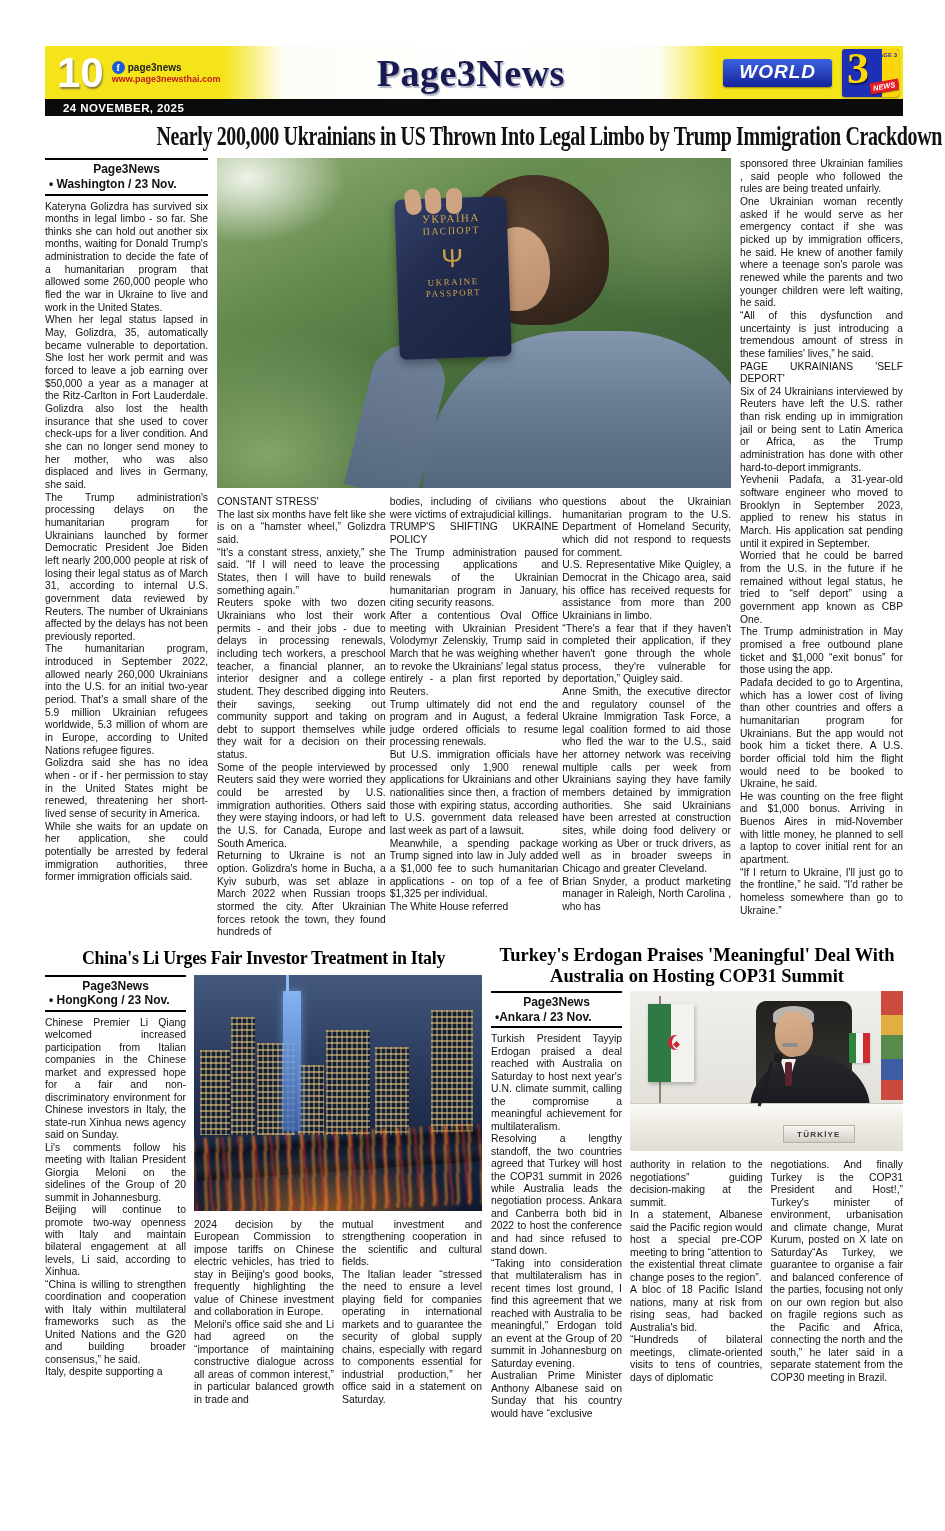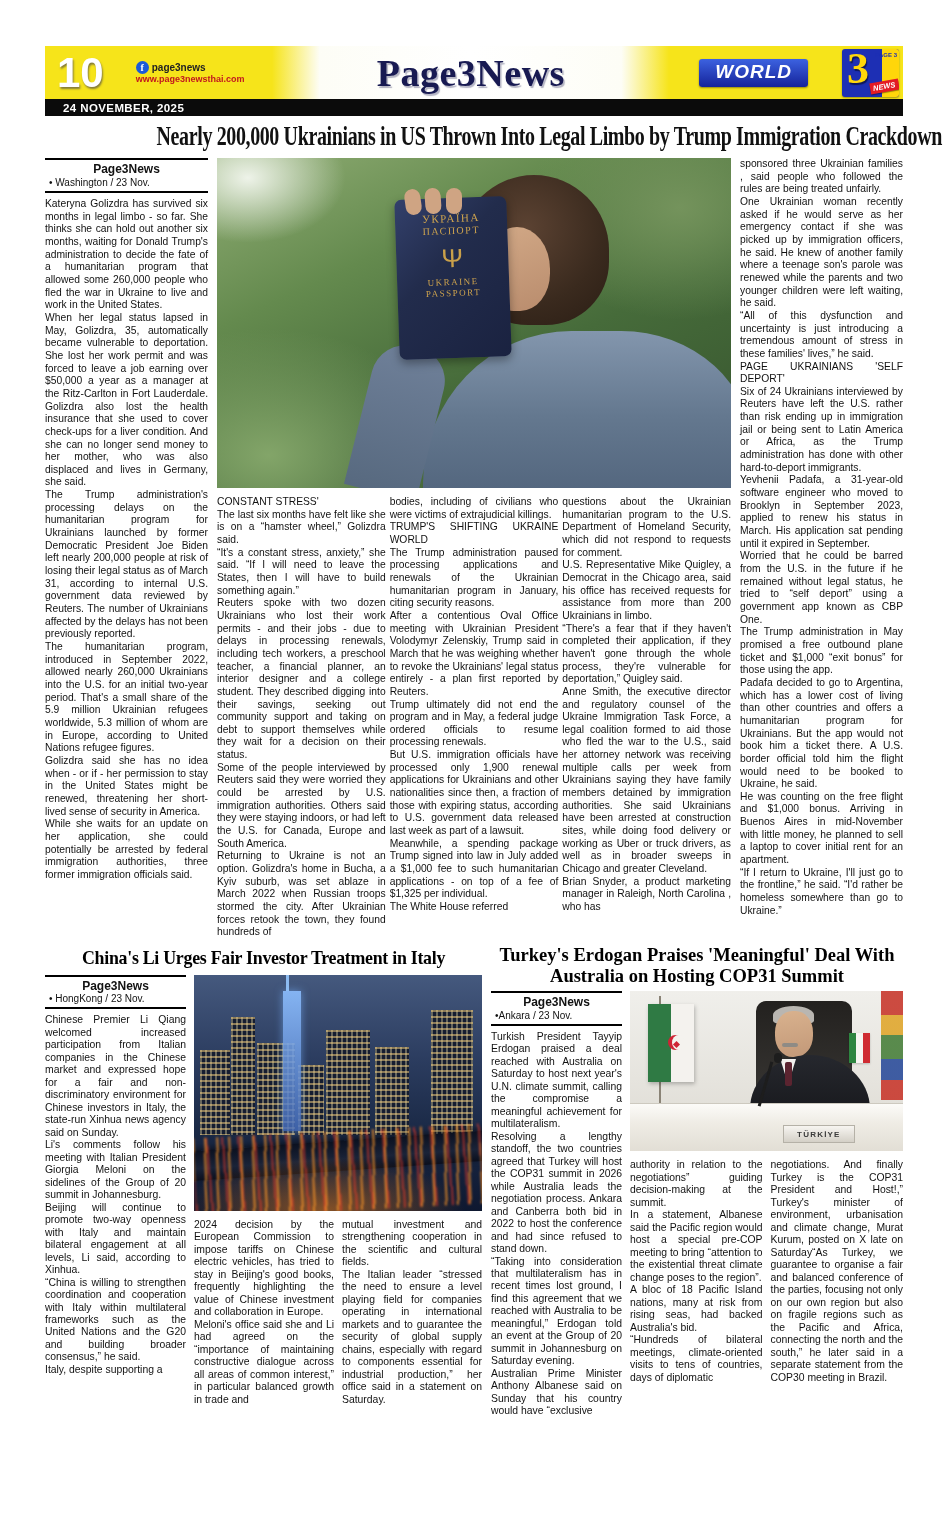--- a/index.html
+++ b/index.html
@@ -4,21 +4,21 @@
 <style>
   * { margin:0; padding:0; box-sizing:border-box; }
   html, body { background:#ffffff; }
   body {
     width:945px; height:1531px; overflow:hidden; position:relative;
     font-family:"Liberation Sans", sans-serif; color:#111;
   }
   .sheet { margin:46px 42px 0 45px; width:858px; }
 
   
-  .topbar { height:53px; background:#f6e41a; display:flex; align-items:center; position:relative;gap:24px; }
+  .topbar { height:53px; background:#f6e41a; display:flex; align-items:center; position:relative; }
   .pagenum { font-size:42px; font-weight:bold; color:#fff; line-height:1;
              text-shadow:1px 2px 2px rgba(20,20,90,.5); padding:0 8px 0 12px; }
   .social { display:flex; flex-direction:column; justify-content:center; margin-right:4px; }
   .social-top { display:flex; align-items:center; gap:3px; }
   .fb-icon { width:13px; height:13px; border-radius:50%; background:#1b5ad7; color:#fff;
              font-size:10px; font-weight:bold; display:flex; align-items:center; justify-content:center;
              font-family:"Liberation Serif", serif; }
   .social-handle { font-size:10px; font-weight:bold; color:#222; }
   .social-url { font-size:9px; font-weight:bold; color:#c2181f; }
   .masthead-panel { flex:1; align-self:stretch; display:flex; align-items:center; justify-content:center;
@@ -43,21 +43,21 @@
   
   .main-headline { font-family:"Liberation Serif", serif; font-size:27px; font-weight:bold;
     text-align:center; margin:5px 0 6px; letter-spacing:-.5px; white-space:nowrap;
     transform:scaleX(.74); transform-origin:50% 50%; }
   .sub-headline { font-family:"Liberation Serif", serif; font-weight:bold; text-align:center; color:#000; }
   .china-head { font-size:19px; letter-spacing:-.3px; white-space:nowrap; transform:scaleX(.94);
     transform-origin:50% 50%; margin:2px 0 6px; }
   .turkey-head { font-size:18.5px; line-height:1.12; margin:0 0 5px; }
   .byline { border-top:2px solid #000; border-bottom:2px solid #000; padding:2px 4px; margin-bottom:5px; }
   .byline-source { font-weight:bold; font-size:12px; text-align:center; }
-  .byline-dateline { font-weight:normal; font-size:10px; text-align:left; }
+  .byline-dateline { font-weight:bold; font-size:12px; text-align:left; }
 
   
   .main-grid { display:grid; grid-template-columns:163px 1fr 163px; gap:9px; }
   .center-cols { display:grid; grid-template-columns:repeat(3,1fr); gap:4px; margin-top:8px; }
   .mcol { font-size:10.3px; line-height:1.23; text-align:justify; }
   .para { margin:0; }
   .bottom-row { display:grid; grid-template-columns:437px 412px; gap:9px; margin-top:6px; }
   .china-grid { display:grid; grid-template-columns:141px 1fr; gap:8px; }
   .turkey-grid { display:grid; grid-template-columns:131px 1fr; gap:8px; }
   .bcol { font-size:10.4px; line-height:1.2; text-align:justify; }
@@ -217,24 +217,24 @@
         <div class="mcol">
             <p class="para">CONSTANT STRESS'</p>
             <p class="para">The last six months have felt like she is on a “hamster wheel,” Golizdra said.</p>
             <p class="para">“It's a constant stress, anxiety,” she said. “If I will need to leave the States, then I will have to build something again.”</p>
             <p class="para">Reuters spoke with two dozen Ukrainians who lost their work permits - and their jobs - due to delays in processing renewals, including tech workers, a preschool teacher, a financial planner, an interior designer and a college student. They described digging into their savings, seeking out community support and taking on debt to support themselves while they wait for a decision on their status.</p>
             <p class="para">Some of the people interviewed by Reuters said they were worried they could be arrested by U.S. immigration authorities. Others said they were staying indoors, or had left the U.S. for Canada, Europe and South America.</p>
             <p class="para">Returning to Ukraine is not an option. Golizdra's home in Bucha, a Kyiv suburb, was set ablaze in March 2022 when Russian troops stormed the city. After Ukrainian forces retook the town, they found hundreds of</p>
           </div>
         <div class="mcol">
             <p class="para">bodies, including of civilians who were victims of extrajudicial killings.</p>
-            <p class="para">TRUMP'S SHIFTING UKRAINE WORLD</p>
+            <p class="para">TRUMP'S SHIFTING UKRAINE POLICY</p>
             <p class="para">The Trump administration paused processing applications and renewals of the Ukrainian humanitarian program in January, citing security reasons.</p>
             <p class="para">After a contentious Oval Office meeting with Ukrainian President Volodymyr Zelenskiy, Trump said in March that he was weighing whether to revoke the Ukrainians' legal status entirely - a plan first reported by Reuters.</p>
-            <p class="para">Trump ultimately did not end the program and in May, a federal judge ordered officials to resume processing renewals.</p>
+            <p class="para">Trump ultimately did not end the program and in August, a federal judge ordered officials to resume processing renewals.</p>
             <p class="para">But U.S. immigration officials have processed only 1,900 renewal applications for Ukrainians and other nationalities since then, a fraction of those with expiring status, according to U.S. government data released last week as part of a lawsuit.</p>
             <p class="para">Meanwhile, a spending package Trump signed into law in July added a $1,000 fee to such humanitarian applications - on top of a fee of $1,325 per individual.</p>
             <p class="para">The White House referred</p>
           </div>
         <div class="mcol">
             <p class="para">questions about the Ukrainian humanitarian program to the U.S. Department of Homeland Security, which did not respond to requests for comment.</p>
             <p class="para">U.S. Representative Mike Quigley, a Democrat in the Chicago area, said his office has received requests for assistance from more than 200 Ukrainians in limbo.</p>
             <p class="para">“There's a fear that if they haven't completed their application, if they haven't gone through the whole process, they're vulnerable for deportation,” Quigley said.</p>
             <p class="para">Anne Smith, the executive director and regulatory counsel of the Ukraine Immigration Task Force, a legal coalition formed to aid those who fled the war to the U.S., said her attorney network was receiving multiple calls per week from Ukrainians saying they have family members detained by immigration authorities. She said Ukrainians have been arrested at construction sites, while doing food delivery or working as Uber or truck drivers, as well as in broader sweeps in Chicago and greater Cleveland.</p>
             <p class="para">Brian Snyder, a product marketing manager in Raleigh, North Carolina , who has</p>

